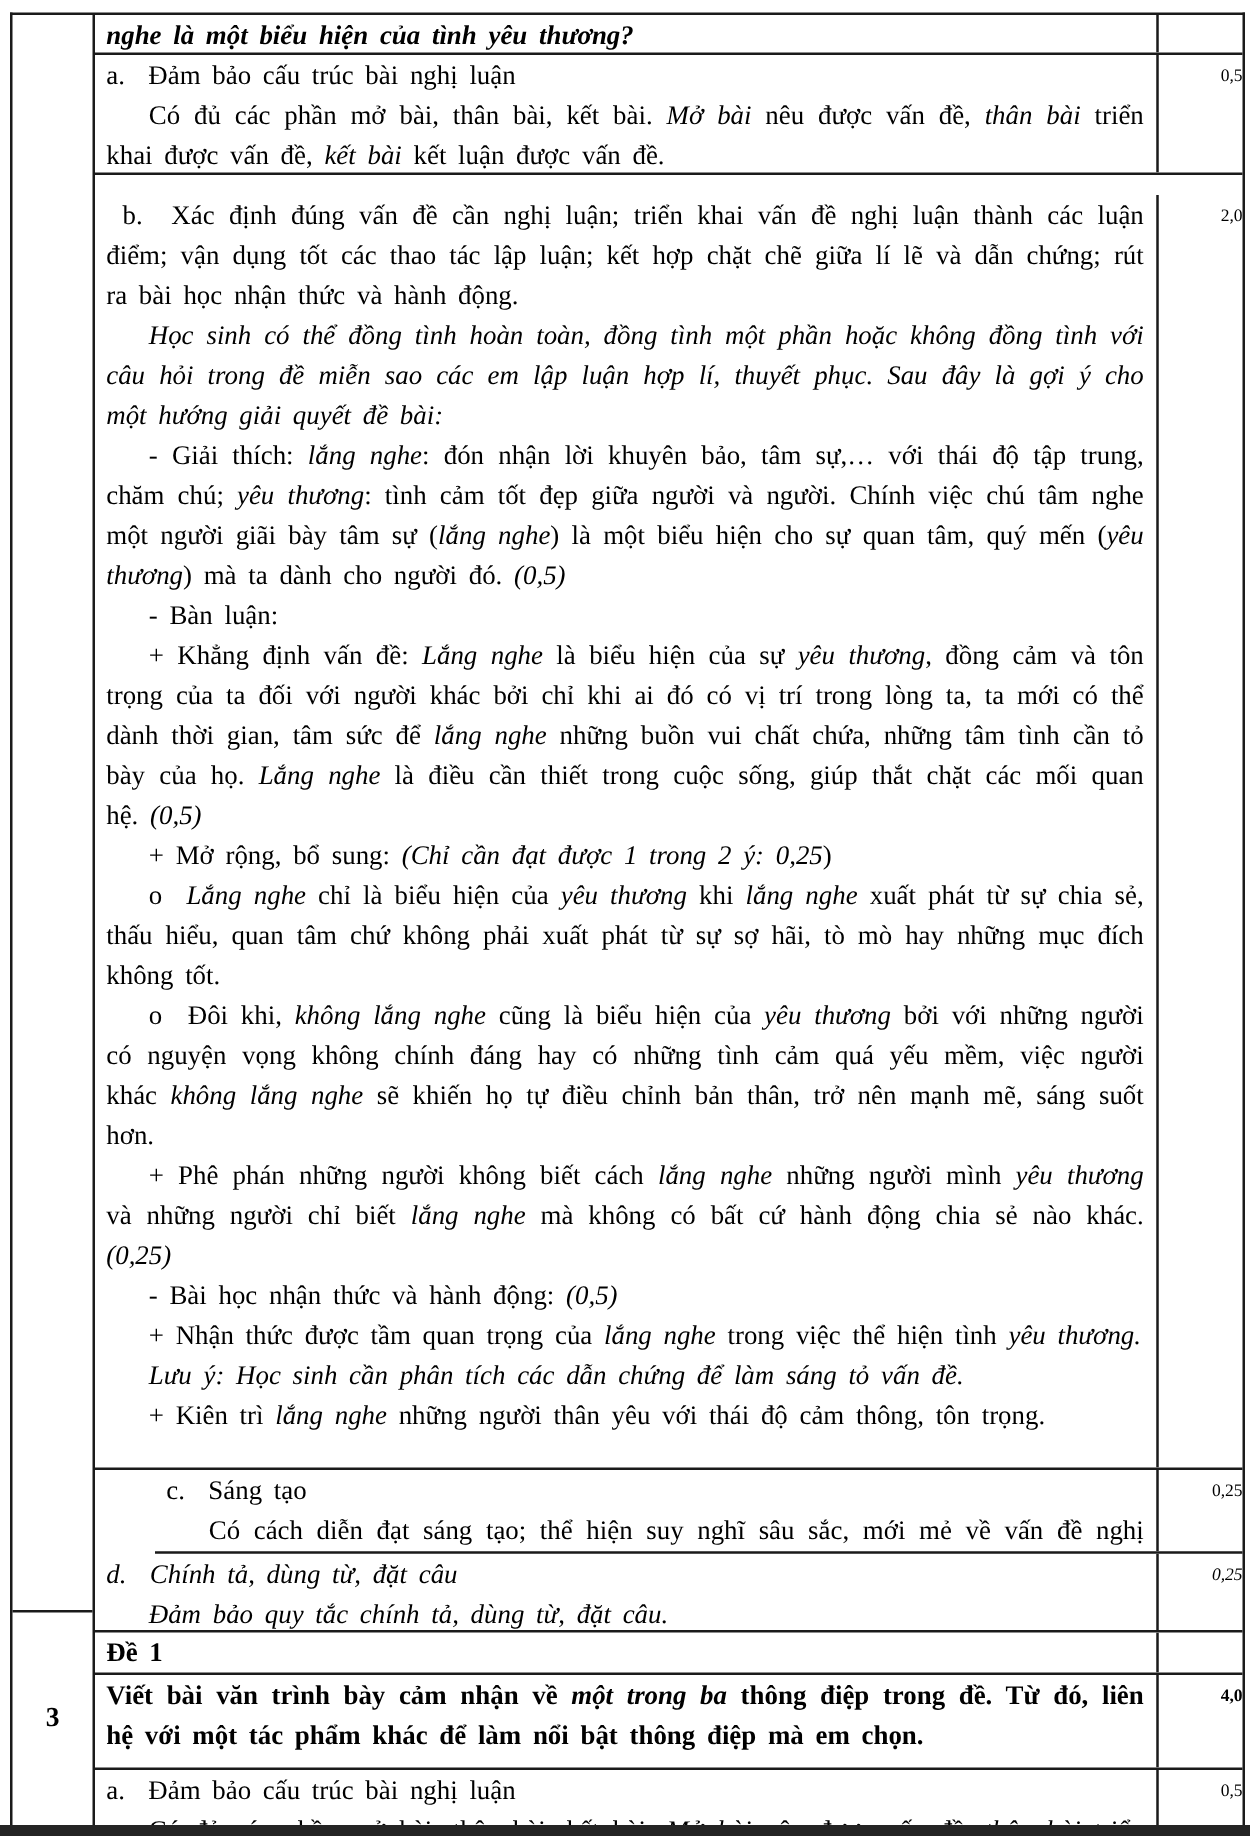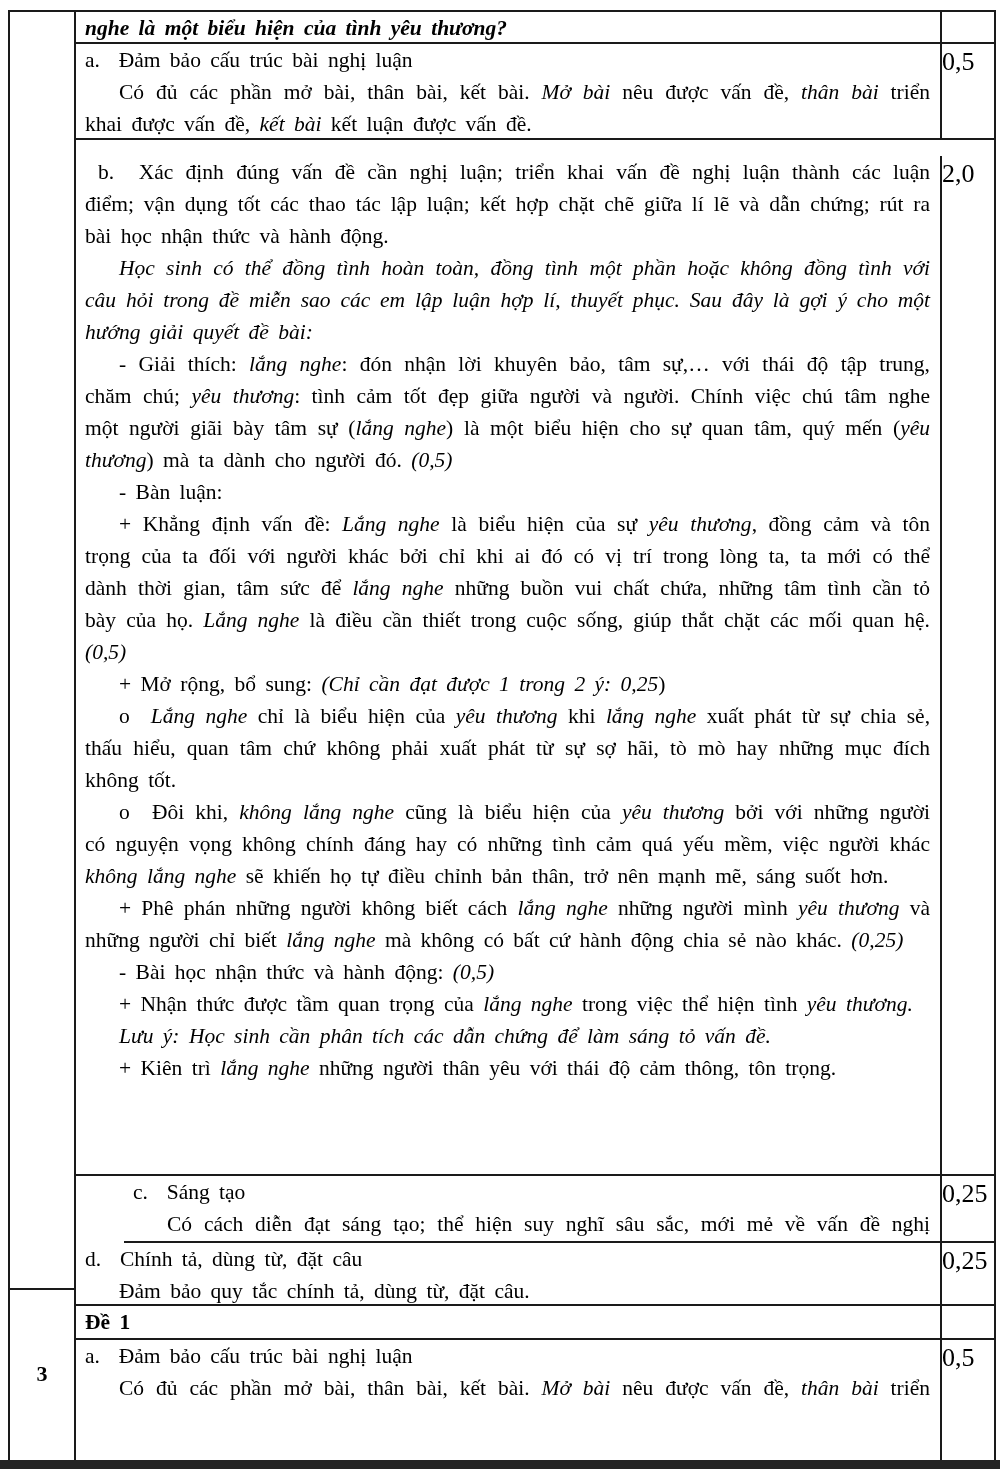--- a/index.html
+++ b/index.html
@@ -10,24 +10,24 @@
   
   .leftcol{position:relative;width:64px;flex:none;border-right:2px solid #1a1a1a;}
   .leftcol .divider{position:absolute;left:0;right:0;top:1276px;height:2px;background:#1a1a1a;}
   .qnum{position:absolute;top:1346px;left:0;width:100%;text-align:center;
         font-weight:bold;font-size:22px;line-height:32px;}
   
   .rows{flex:1;display:flex;flex-direction:column;min-width:0;}
   .row{display:flex;box-sizing:border-box;border-bottom:2px solid #1a1a1a;overflow:hidden;}
   .row:last-child{border-bottom:none;flex:1;}
   .h0{height:32px;}.h1{height:96px;}.h2{height:1020px;margin-top:16px;}.h3{height:67px;margin-left:48px;}
-  .h4{height:63px;}.h5{height:34px;}.h6{height:76px;}
+  .h4{height:63px;font-style:italic;}.h5{height:34px;}.h6{height:76px;}
   .cell-main{flex:1;min-width:0;border-right:2px solid #1a1a1a;padding:0 10px 0 9px;overflow:hidden;}
-  .cell-score{width:52px;flex:none;text-align:left;padding-top:3px;
-              font-size:26px;line-height:30px;overflow:hidden;}
+  .cell-score{width:67px;flex:none;text-align:right;padding-top:3px;
+              font-size:14px;line-height:30px;overflow:hidden;}
   
   .para{margin:0;font-size:21.5px;line-height:32px;text-align:justify;word-spacing:4px;}
   .para.ind{text-indent:34px;}
   .para.ind-sm{text-indent:13px;}
   .para.nojust{text-align:left;}
   .para.jlast{text-align-last:justify;}
   .i{font-style:italic;}
   .b{font-weight:bold;}
   .bi{font-weight:bold;font-style:italic;}
   .row.task .para{font-weight:bold;}
@@ -90,20 +90,26 @@
             <p class="para ind"><span>Đảm bảo quy tắc chính tả, dùng từ, đặt câu.</span></p>
           </div>
           <div class="cell-score">0,25</div>
         </div>
         <div class="row h5 de-1-heading">
           <div class="cell-main">
             <p class="para nojust"><span class="b">Đề 1</span></p>
           </div>
           <div class="cell-score"></div>
         </div>
+        <div class="row h6 task">
+          <div class="cell-main">
+            <p class="para"><span class="b">Viết bài văn trình bày cảm nhận về </span><span class="bi">một trong ba</span><span class="b"> thông điệp trong đề. Từ đó, liên hệ với một tác phẩm khác để làm nổi bật thông điệp mà em chọn.</span></p>
+          </div>
+          <div class="cell-score">4,0</div>
+        </div>
         <div class="row h7 criterion-a-2">
           <div class="cell-main">
             <p class="para"><span>a.&nbsp; Đảm bảo cấu trúc bài nghị luận</span></p>
             <p class="para ind jlast"><span>Có đủ các phần mở bài, thân bài, kết bài. </span><span class="i">Mở bài</span><span> nêu được vấn đề, </span><span class="i">thân bài</span><span> triển</span></p>
           </div>
           <div class="cell-score">0,5</div>
         </div>
       </div>
   </div>
   <div class="bottom-band"></div>

